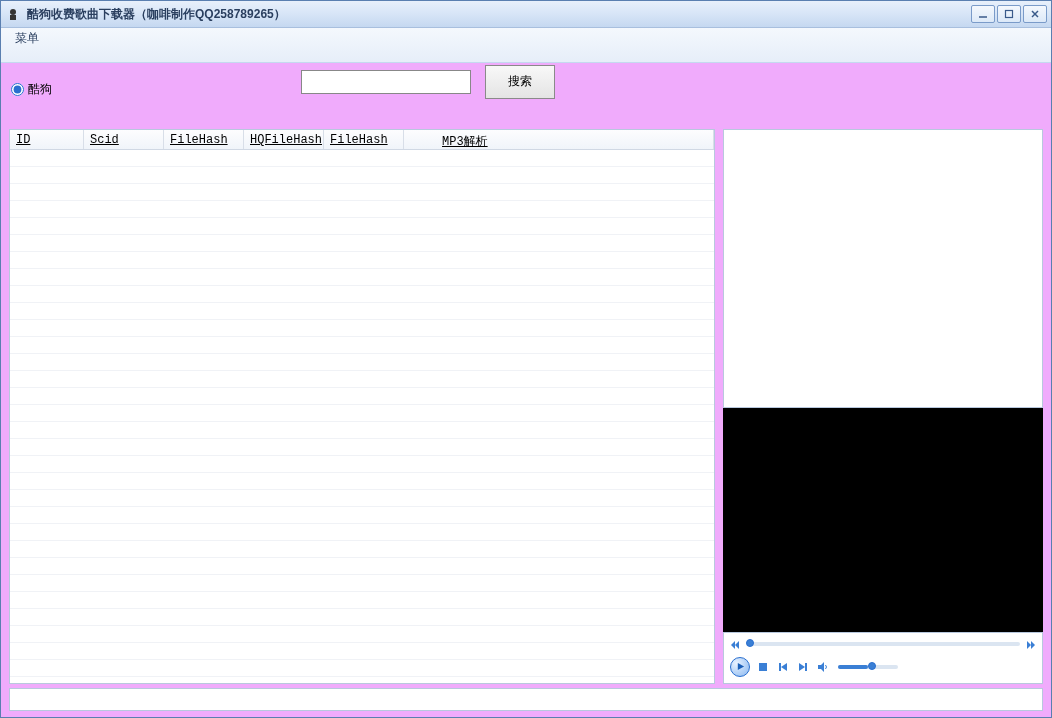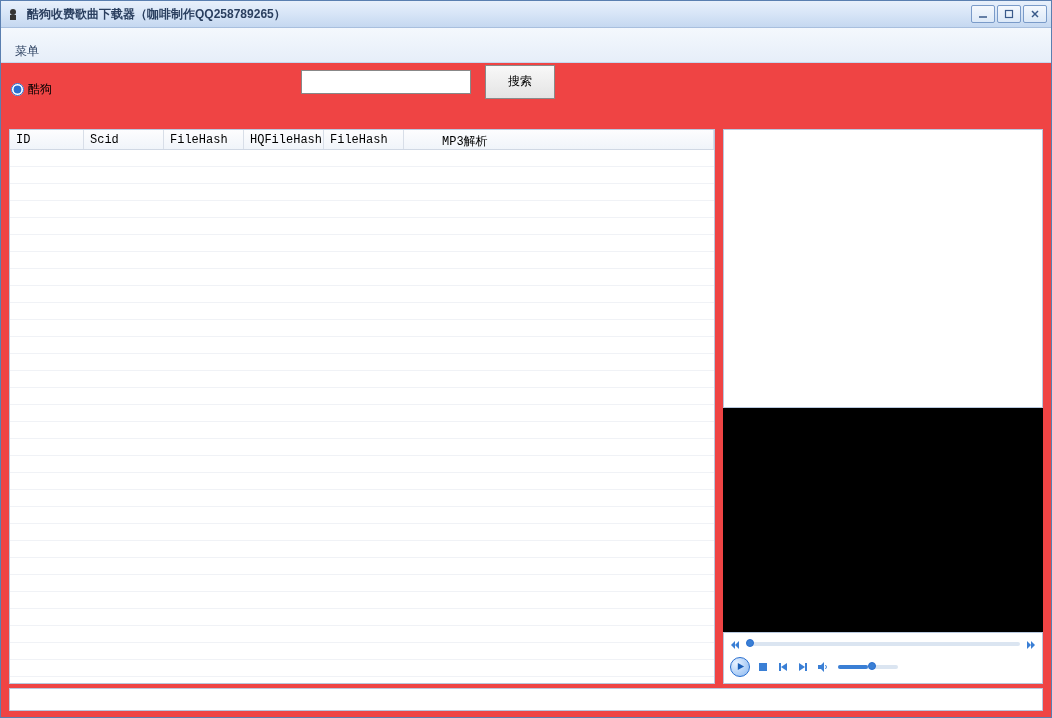--- a/index.html
+++ b/index.html
@@ -1,44 +1,44 @@
 <!DOCTYPE html>
 <html><head>
 <meta charset="utf-8">
 <style>
 * { box-sizing: border-box; margin: 0; padding: 0; }
 html, body { width: 1052px; height: 718px; font-family: "SimSun", "Microsoft YaHei", sans-serif; font-size: 12px; background: #fff; overflow: hidden; }
 
-.window { width: 1052px; height: 718px; border: 1px solid #5a7fb0; background: #ef4444; display: flex; flex-direction: column; }
+.window { width: 1052px; height: 718px; border: 1px solid #5a7fb0; background: #f0abfc; display: flex; flex-direction: column; }
 
 .titlebar { height: 28px; background: linear-gradient(to bottom, #e8f0fb 0%, #d7e5f7 50%, #c5d8f0 100%); border-bottom: 1px solid #a8bfde; display: flex; align-items: center; padding: 0 4px; }
 .titlebar-icon { width: 16px; height: 16px; margin-right: 6px; display: flex; align-items: center; justify-content: center; }
 .titlebar-title { color: #2a3f5f; font-weight: bold; font-size: 12px; flex: 1; }
 .titlebar-btns { display: flex; gap: 2px; }
 .tb-btn { width: 24px; height: 18px; border: 1px solid #7a9bc9; background: linear-gradient(to bottom, #f4f8fd, #dce9f8); border-radius: 2px; display: flex; align-items: center; justify-content: center; cursor: pointer; }
 .tb-btn svg { width: 10px; height: 10px; }
 
-.menubar { height: 36px; background: linear-gradient(to bottom, #f4f8fd, #e6eef9); border-bottom: 1px solid #c5d8f0; display: flex; align-items: flex-end; padding-left: 6px; }
+.menubar { height: 36px; background: linear-gradient(to bottom, #f4f8fd, #e6eef9); border-bottom: 1px solid #c5d8f0; display: flex; align-items: flex-start; padding-left: 6px; }
 .menubar-item { padding: 2px 8px; color: #2a3f5f; cursor: pointer; }
 
 .source-row { height: 68px; padding: 6px 10px; display: flex; flex-direction: column; gap: 8px; }
 .row1 { display: flex; align-items: center; height: 26px; }
 .radio-wrap { display: flex; align-items: center; gap: 4px; width: 290px; margin-top: 16px; }
 .radio-wrap input[type=radio] { width: 13px; height: 13px; accent-color: #2a6fcf; }
 .radio-wrap label { color: #000; }
 .search-input { width: 170px; height: 24px; border: 1px solid #888; padding: 0 4px; background: #fff; }
 .search-btn { margin-left: 14px; width: 70px; height: 34px; border: 1px solid #8a8a8a; background: linear-gradient(to bottom, #f8f8f8, #e4e4e4); cursor: pointer; font-size: 12px; }
 .row2 { display: flex; align-items: center; padding-left: 290px; gap: 4px; }
 .row2 input[type=checkbox] { width: 13px; height: 13px; accent-color: #2a6fcf; }
 
 .content { flex: 1; display: flex; padding: 0 8px 4px 8px; gap: 8px; }
 
 .table-pane { flex: 1; border: 1px solid #b8c8de; background: #fff; display: flex; flex-direction: column; overflow: hidden; }
 .thead-row { display: flex; height: 20px; background: linear-gradient(to bottom, #fdfdfe, #f0f4fa); border-bottom: 1px solid #d0d8e4; }
-.th { border-right: 1px solid #d8dee8; padding: 3px 6px; font-family: "Courier New", monospace; font-size: 12px; color: #000; white-space: nowrap; }
+.th { border-right: 1px solid #d8dee8; padding: 3px 6px; font-family: "Courier New", monospace; font-size: 12px; color: #000; white-space: nowrap; text-decoration: underline; }
 .tbody { flex: 1; overflow-y: auto; }
 .trow { display: flex; height: 17px; border-bottom: 1px solid #f0f2f6; }
 .td { border-right: 1px solid transparent; padding: 1px 6px; font-family: "Courier New", monospace; font-size: 12px; }
 
 .right-pane { width: 320px; display: flex; flex-direction: column; }
 .lyrics-box { height: 279px; border: 1px solid #b8c8de; background: #fff; }
 .video-box { height: 224px; background: #000; border: 1px solid #000; }
 .player-box { flex: 1; border: 1px solid #b8c8de; background: #fff; display: flex; flex-direction: column; padding: 4px 6px; justify-content: flex-end; }
 .seek-row { display: flex; align-items: center; height: 14px; gap: 6px; margin-bottom: 4px; }
 .seek-btn-sm { width: 10px; height: 10px; color: #3a7fd5; }

